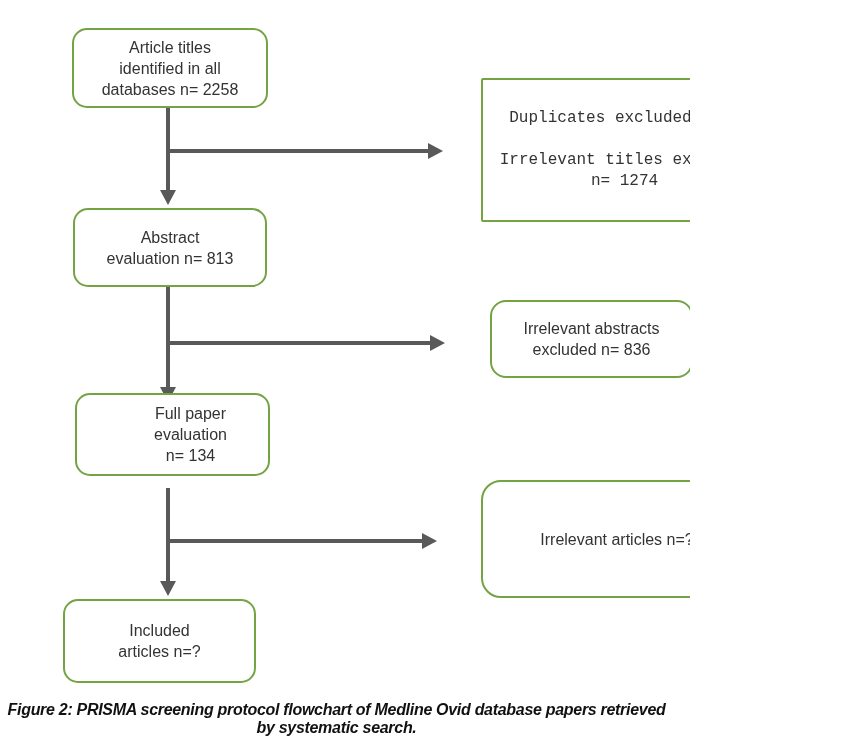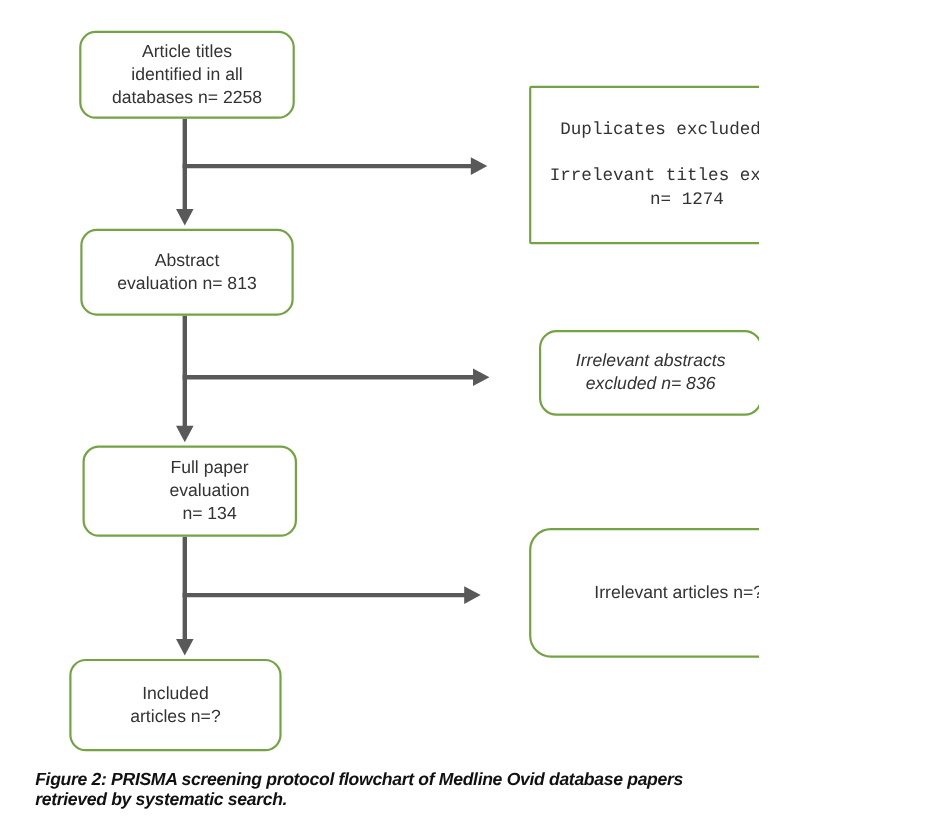--- a/index.html
+++ b/index.html
@@ -28,46 +28,45 @@
   .fbox .btext {
     white-space: pre-line;
     text-align: center;
     color: #333333;
     font-size: 16px;
     line-height: 21px;
   }
   
   #box-article-titles     { left: 72px;  top: 28px;  width: 196px; height: 80px; }
   #box-abstract           { left: 73px;  top: 208px; width: 194px; height: 79px; }
-  #box-full-paper         { left: 75px;  top: 405px; width: 195px; height: 83px; padding-left: 36px; }
+  #box-full-paper         { left: 75px;  top: 393px; width: 195px; height: 83px; padding-left: 36px; }
   #box-included           { left: 63px;  top: 599px; width: 193px; height: 84px; }
   
   #box-duplicates         { left: 481px; top: 78px;  width: 287px; height: 144px; border-radius: 2px; font-family: Liberation Mono, monospace; }
-  #box-abstracts-excluded { left: 490px; top: 300px; width: 203px; height: 78px;  border-radius: 16px; font-style: italic; }
+  #box-abstracts-excluded { left: 490px; top: 300px; width: 203px; height: 78px;  border-radius: 16px; }
   #box-articles-excluded  { left: 481px; top: 480px; width: 272px; height: 118px; border-radius: 20px; }
 
   .connector-layer {
     position: absolute;
     left: 0; top: 0;
     width: 850px;
     height: 744px;
     pointer-events: none;
   }
   .caption {
     position: absolute;
     left: 0;
     right: 17px;
     top: 701px;
-    text-align: left;
+    text-align: center;
     font-style: italic;
     font-weight: bold;
     font-size: 16px;
     letter-spacing: -0.3px;
     color: #111111;
-    margin-left: 32px;
   }
 </style>
 </head>
 <body>
 
 <div class="canvas">
 
   <svg class="connector-layer" width="850" height="744" viewBox="0 0 850 744">
 
     <g fill="#595959" stroke="#595959">

